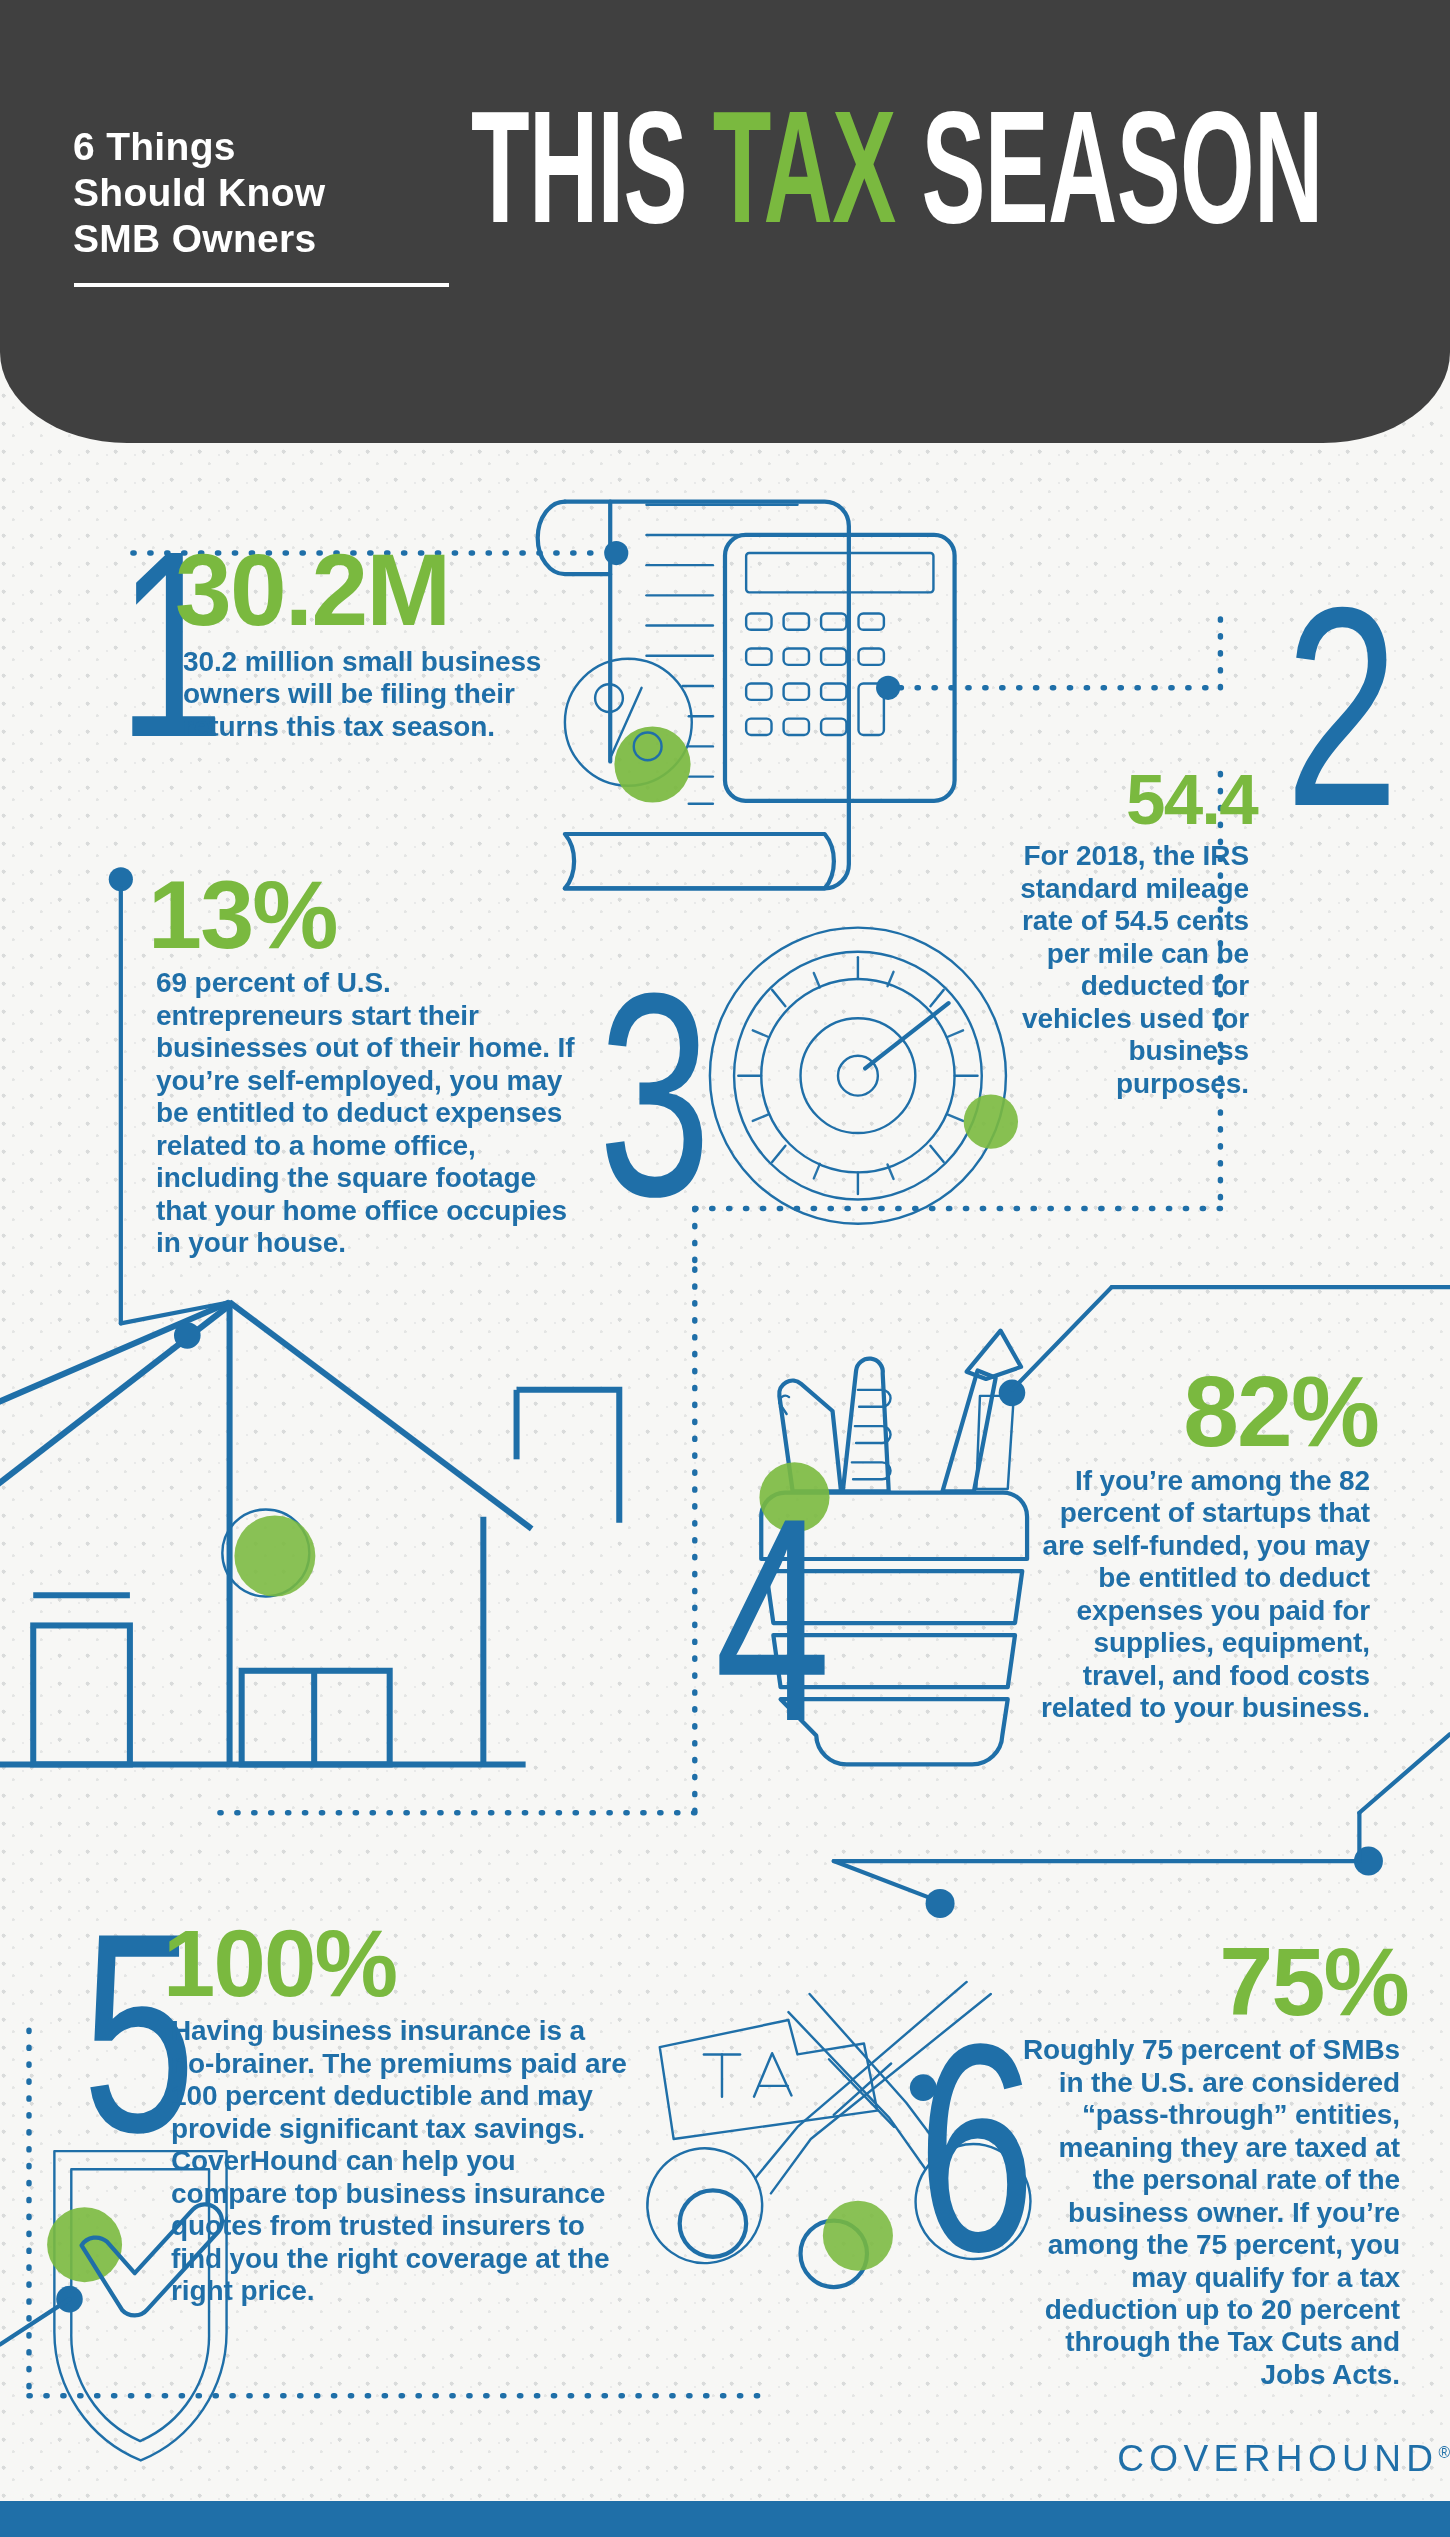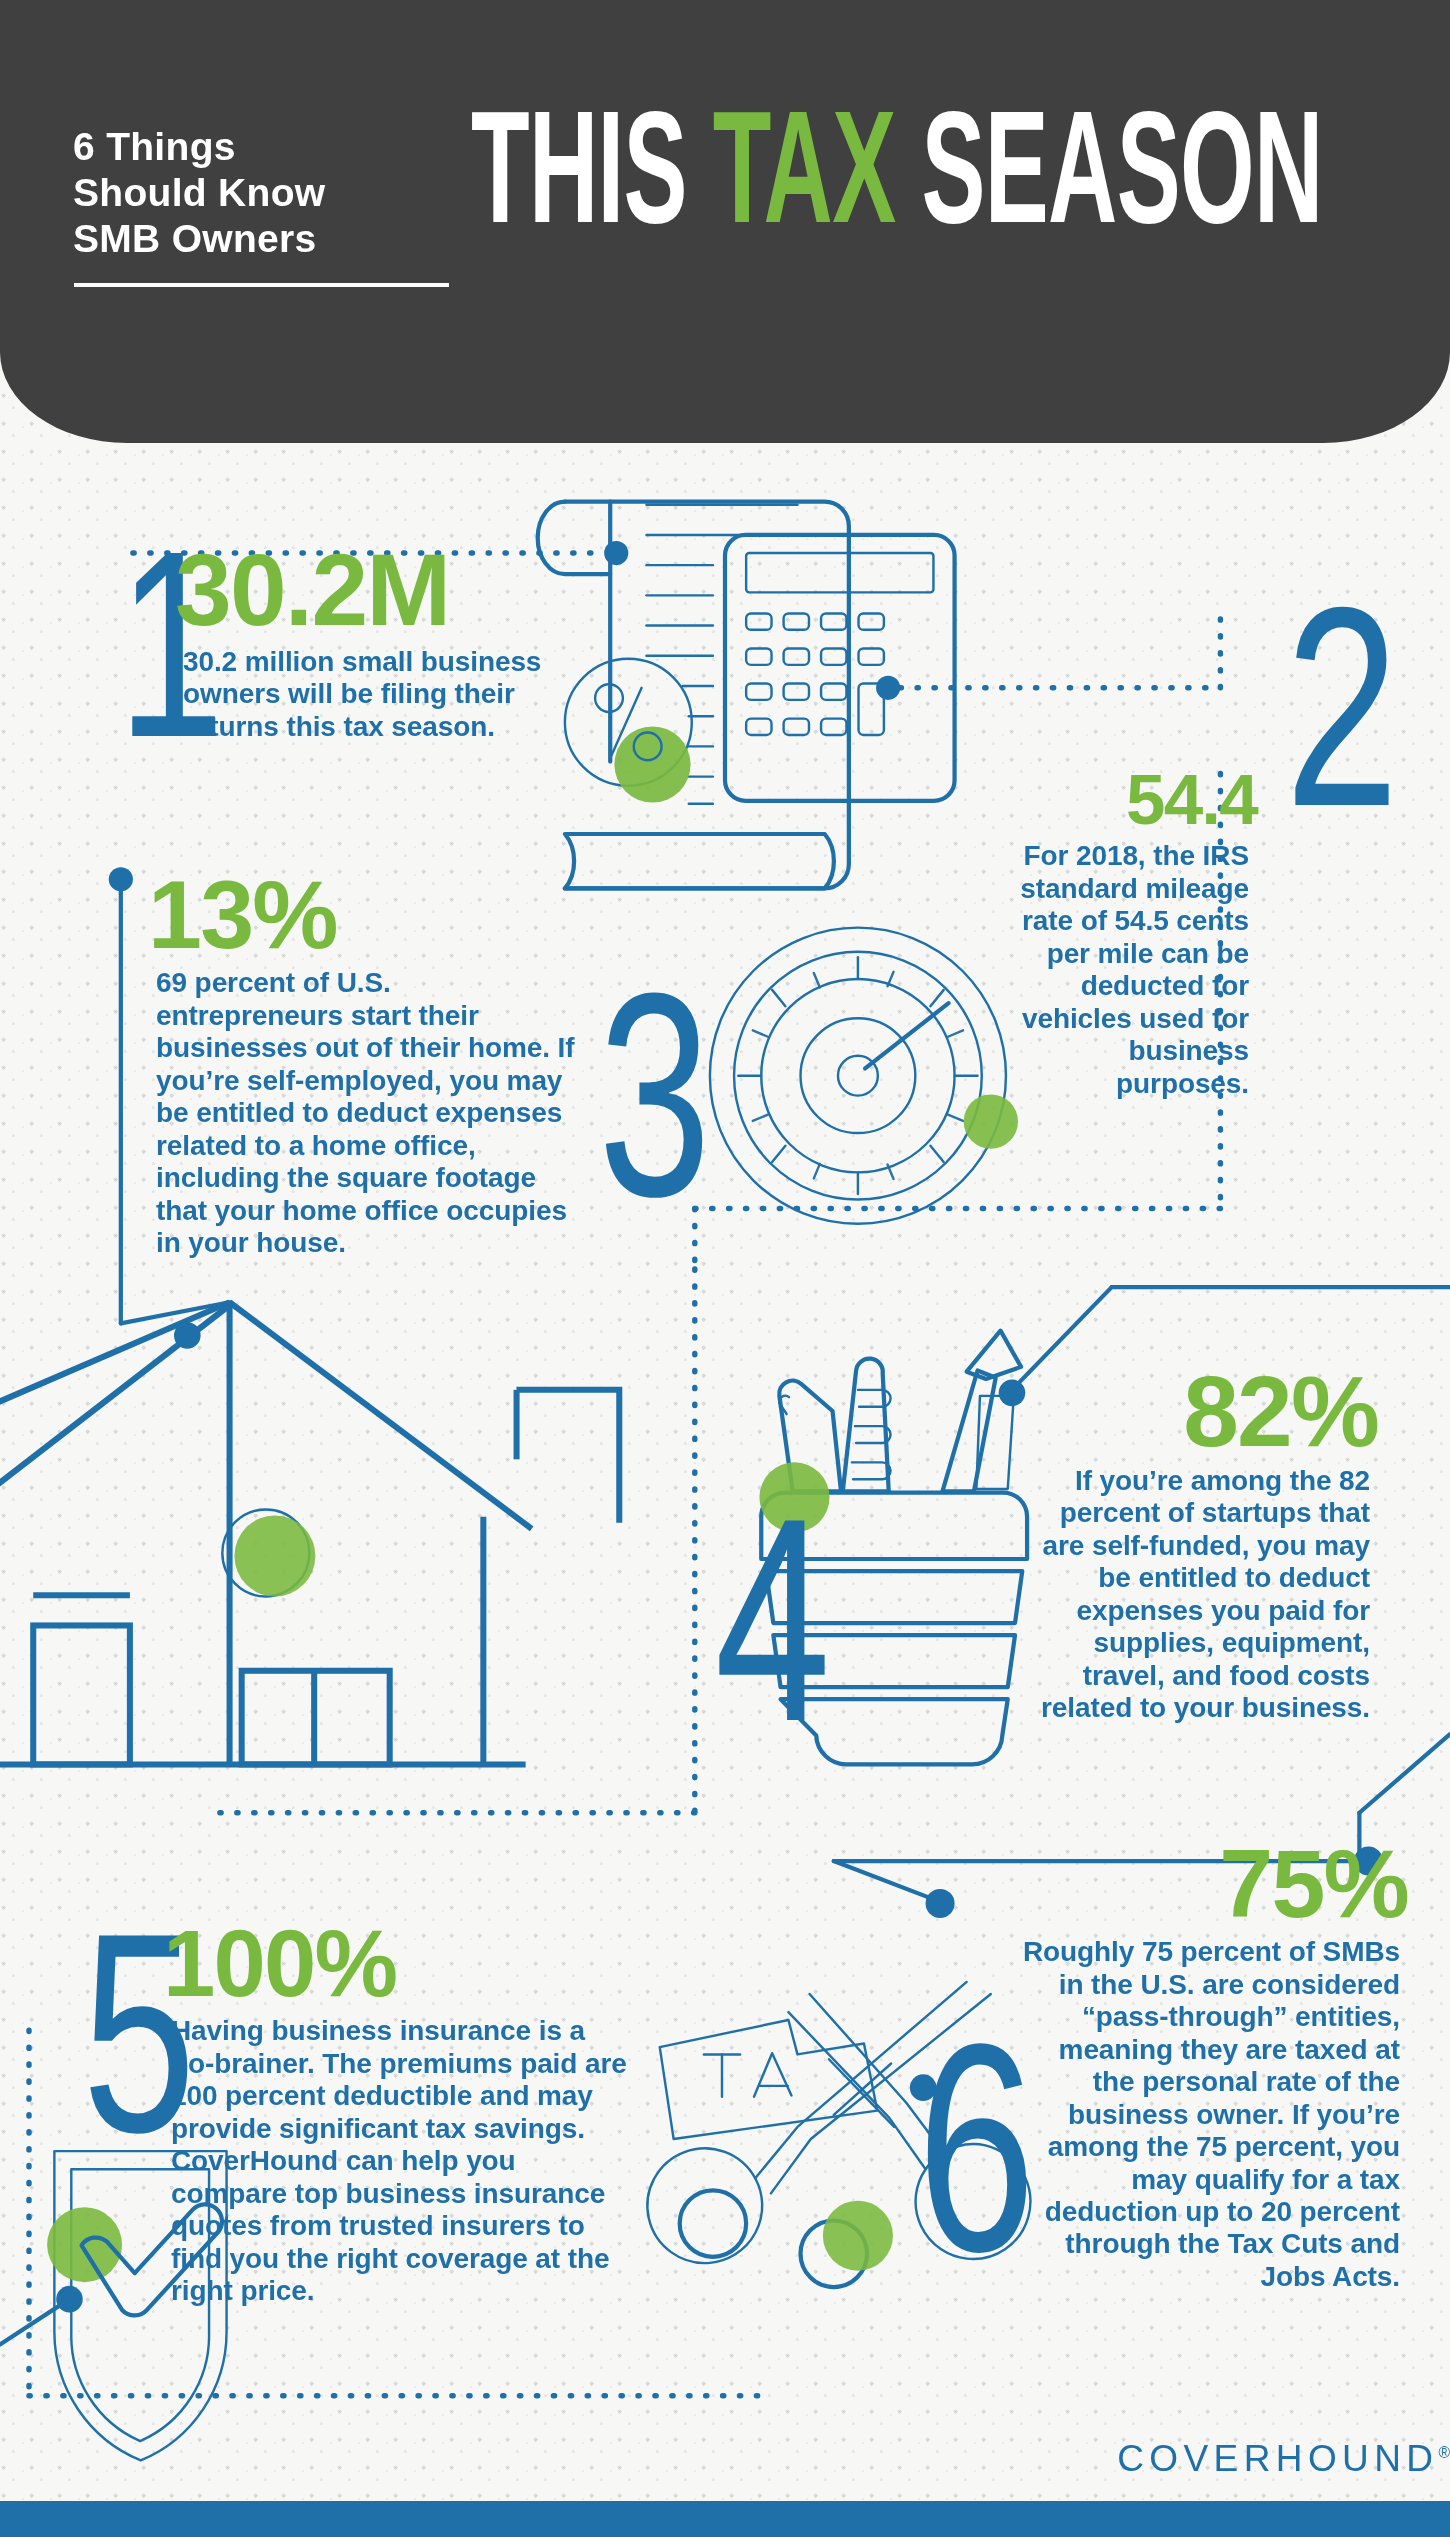--- a/index.html
+++ b/index.html
@@ -350,21 +350,21 @@
     <div class="body" style="width:338px;margin-left:auto;">If you’re among the 82 percent of startups that are self-funded, you may be entitled to deduct expenses you paid for supplies, equipment, travel, and food costs related to your business.</div>
   </div>
 
   <div class="numeral" style="left:60px;top:1891px;font-size:284px;transform:scaleX(.72);">5</div>
   <div class="stat align-left" style="left:163px;top:1921px;width:477px;">
     <div class="big" style="font-size:94px;">100%</div>
     <div class="body" style="width:459px;">Having business insurance is a no-brainer. The premiums paid are 100 percent deductible and may provide significant tax savings. CoverHound can help you compare top business insurance quotes from trusted insurers to find you the right coverage at the right price.</div>
   </div>
 
   <div class="numeral" style="left:894px;top:2000px;font-size:296px;transform:scaleX(.72);">6</div>
-  <div class="stat align-right" style="left:961px;top:1839px;width:447px;">
+  <div class="stat align-right" style="left:961px;top:1937px;width:447px;">
     <div class="big" style="font-size:97px;">75%</div>
     <div class="body" style="width:387px;margin-left:auto;">Roughly 75 percent of SMBs in the U.S. are considered “pass-through” entities, meaning they are taxed at the personal rate of the business owner. If you’re among the 75 percent, you may qualify for a tax deduction up to 20 percent through the Tax Cuts and Jobs Acts.</div>
   </div>
 
   <div id="footer-logo"><span>COVERHOUND</span><sup>®</sup></div>
   <div id="footer-bar"></div>
 
 </div>
 
 

